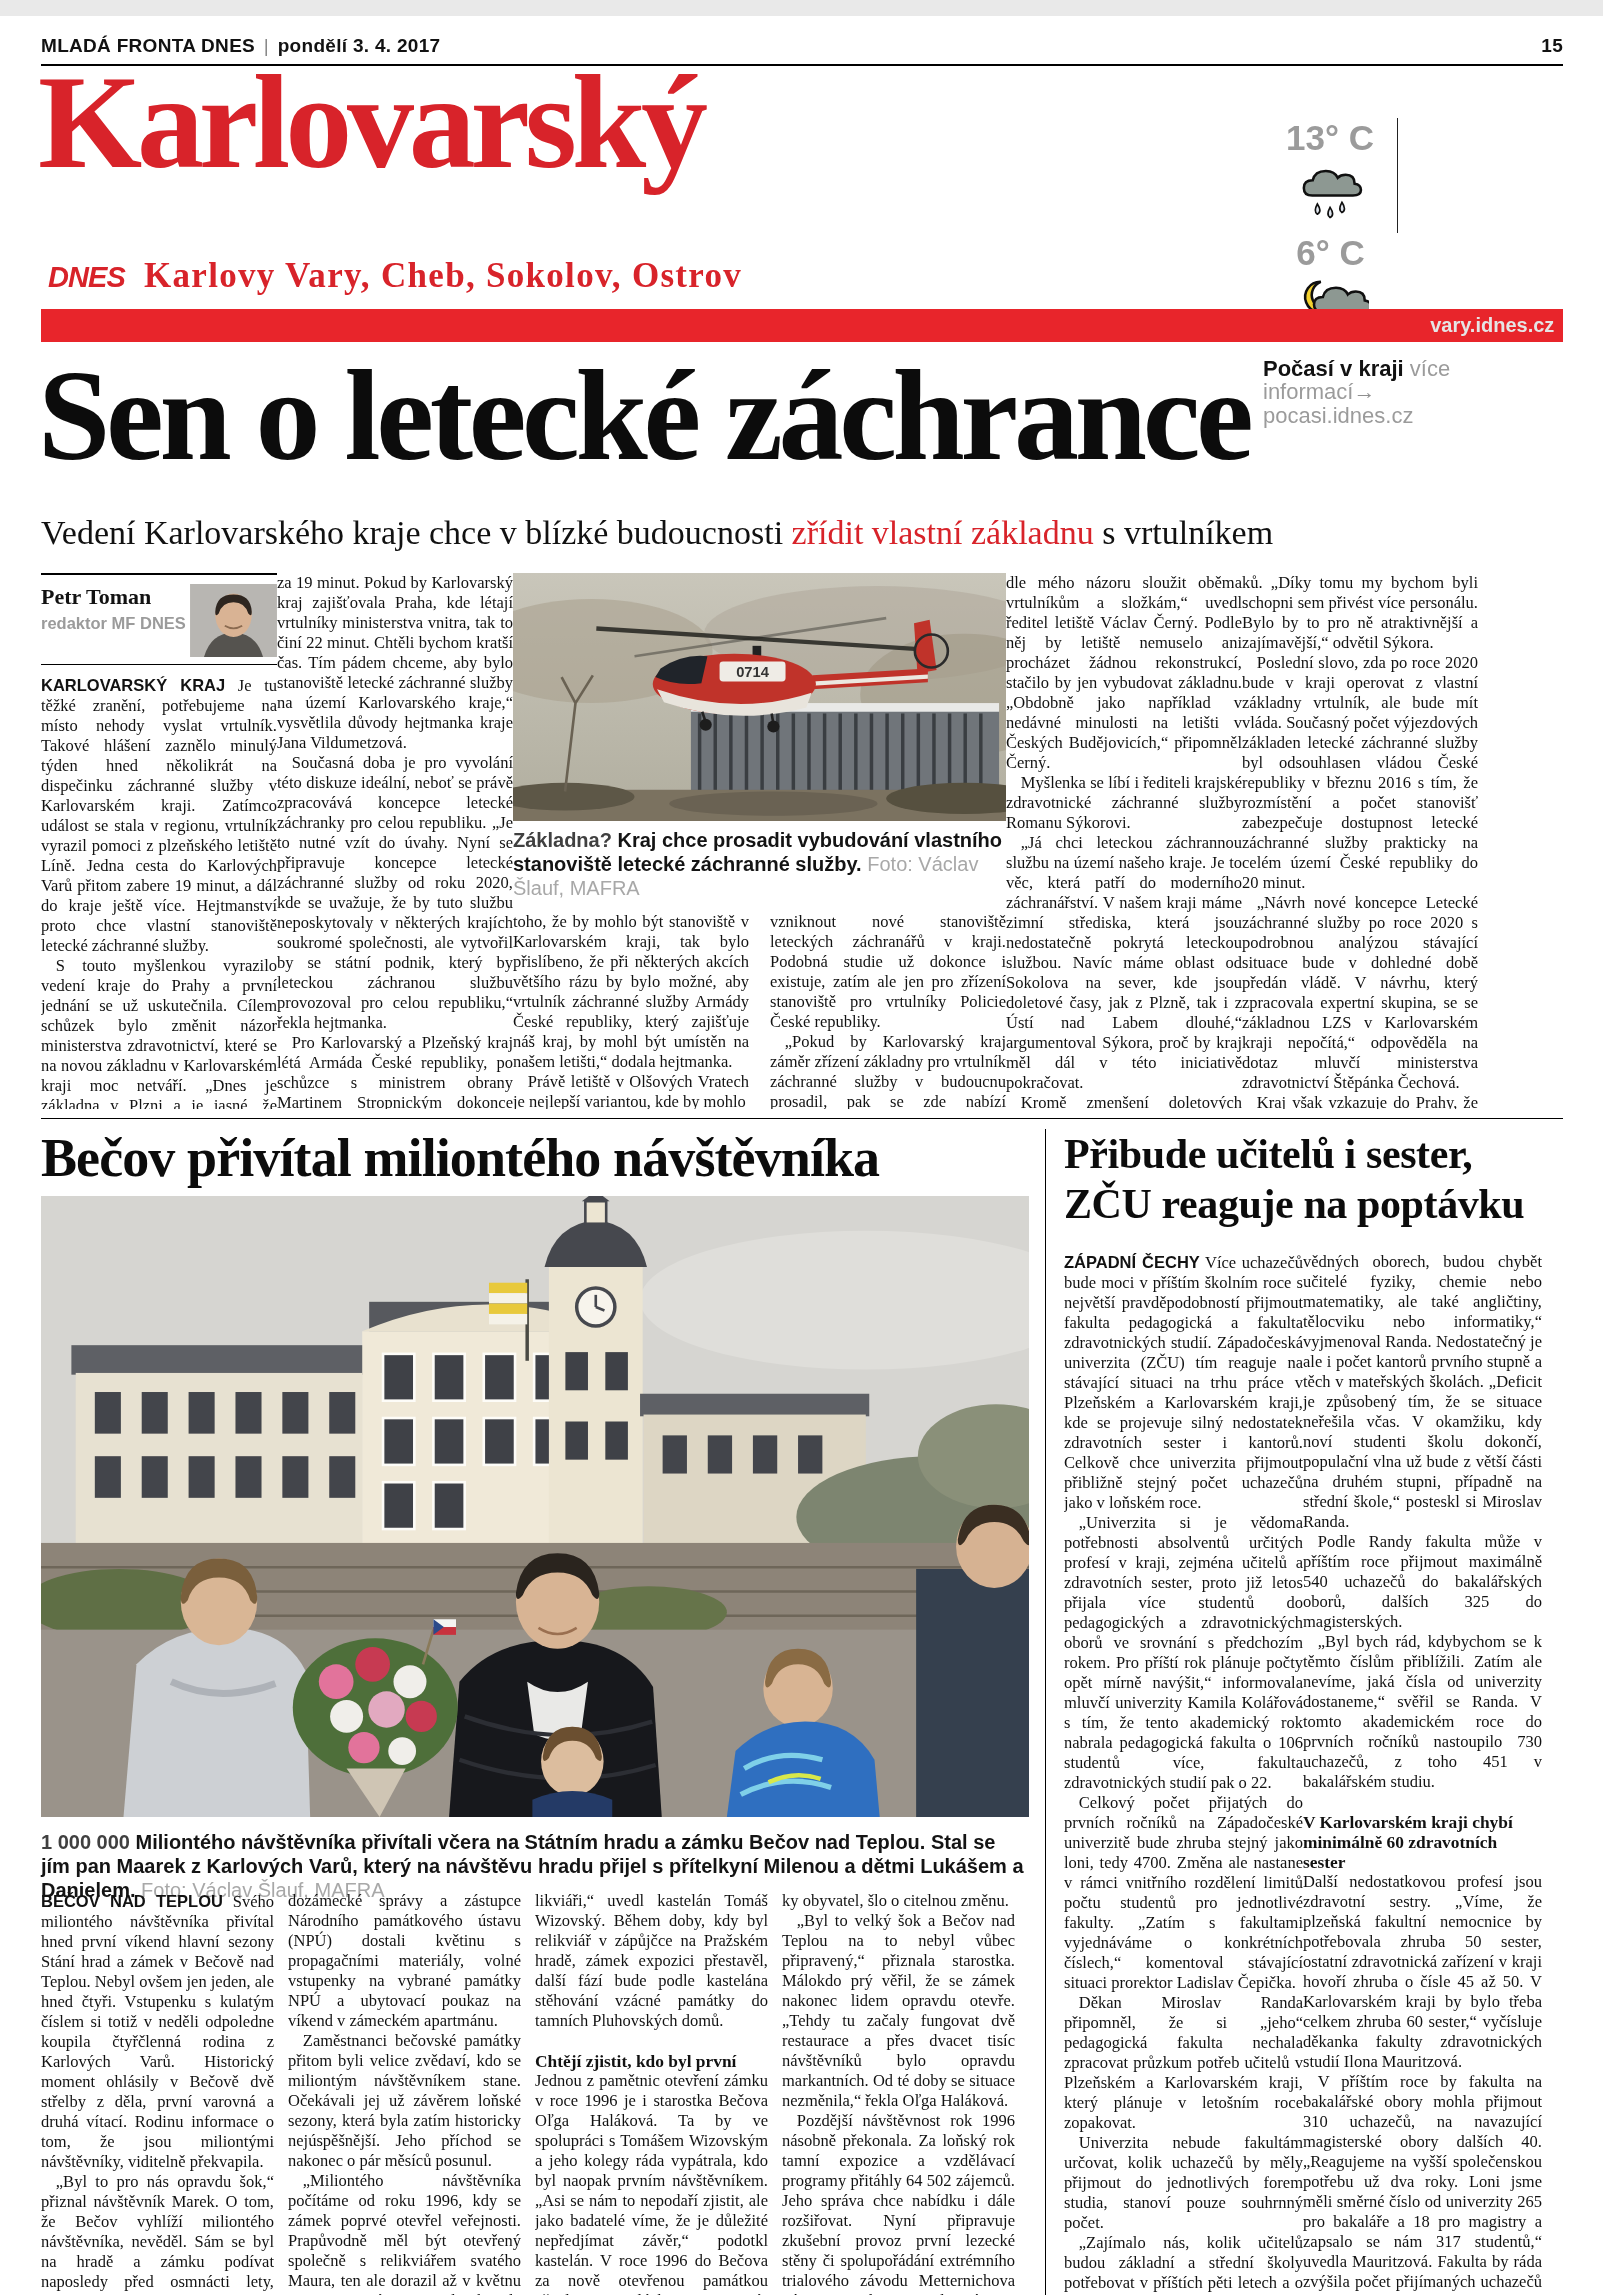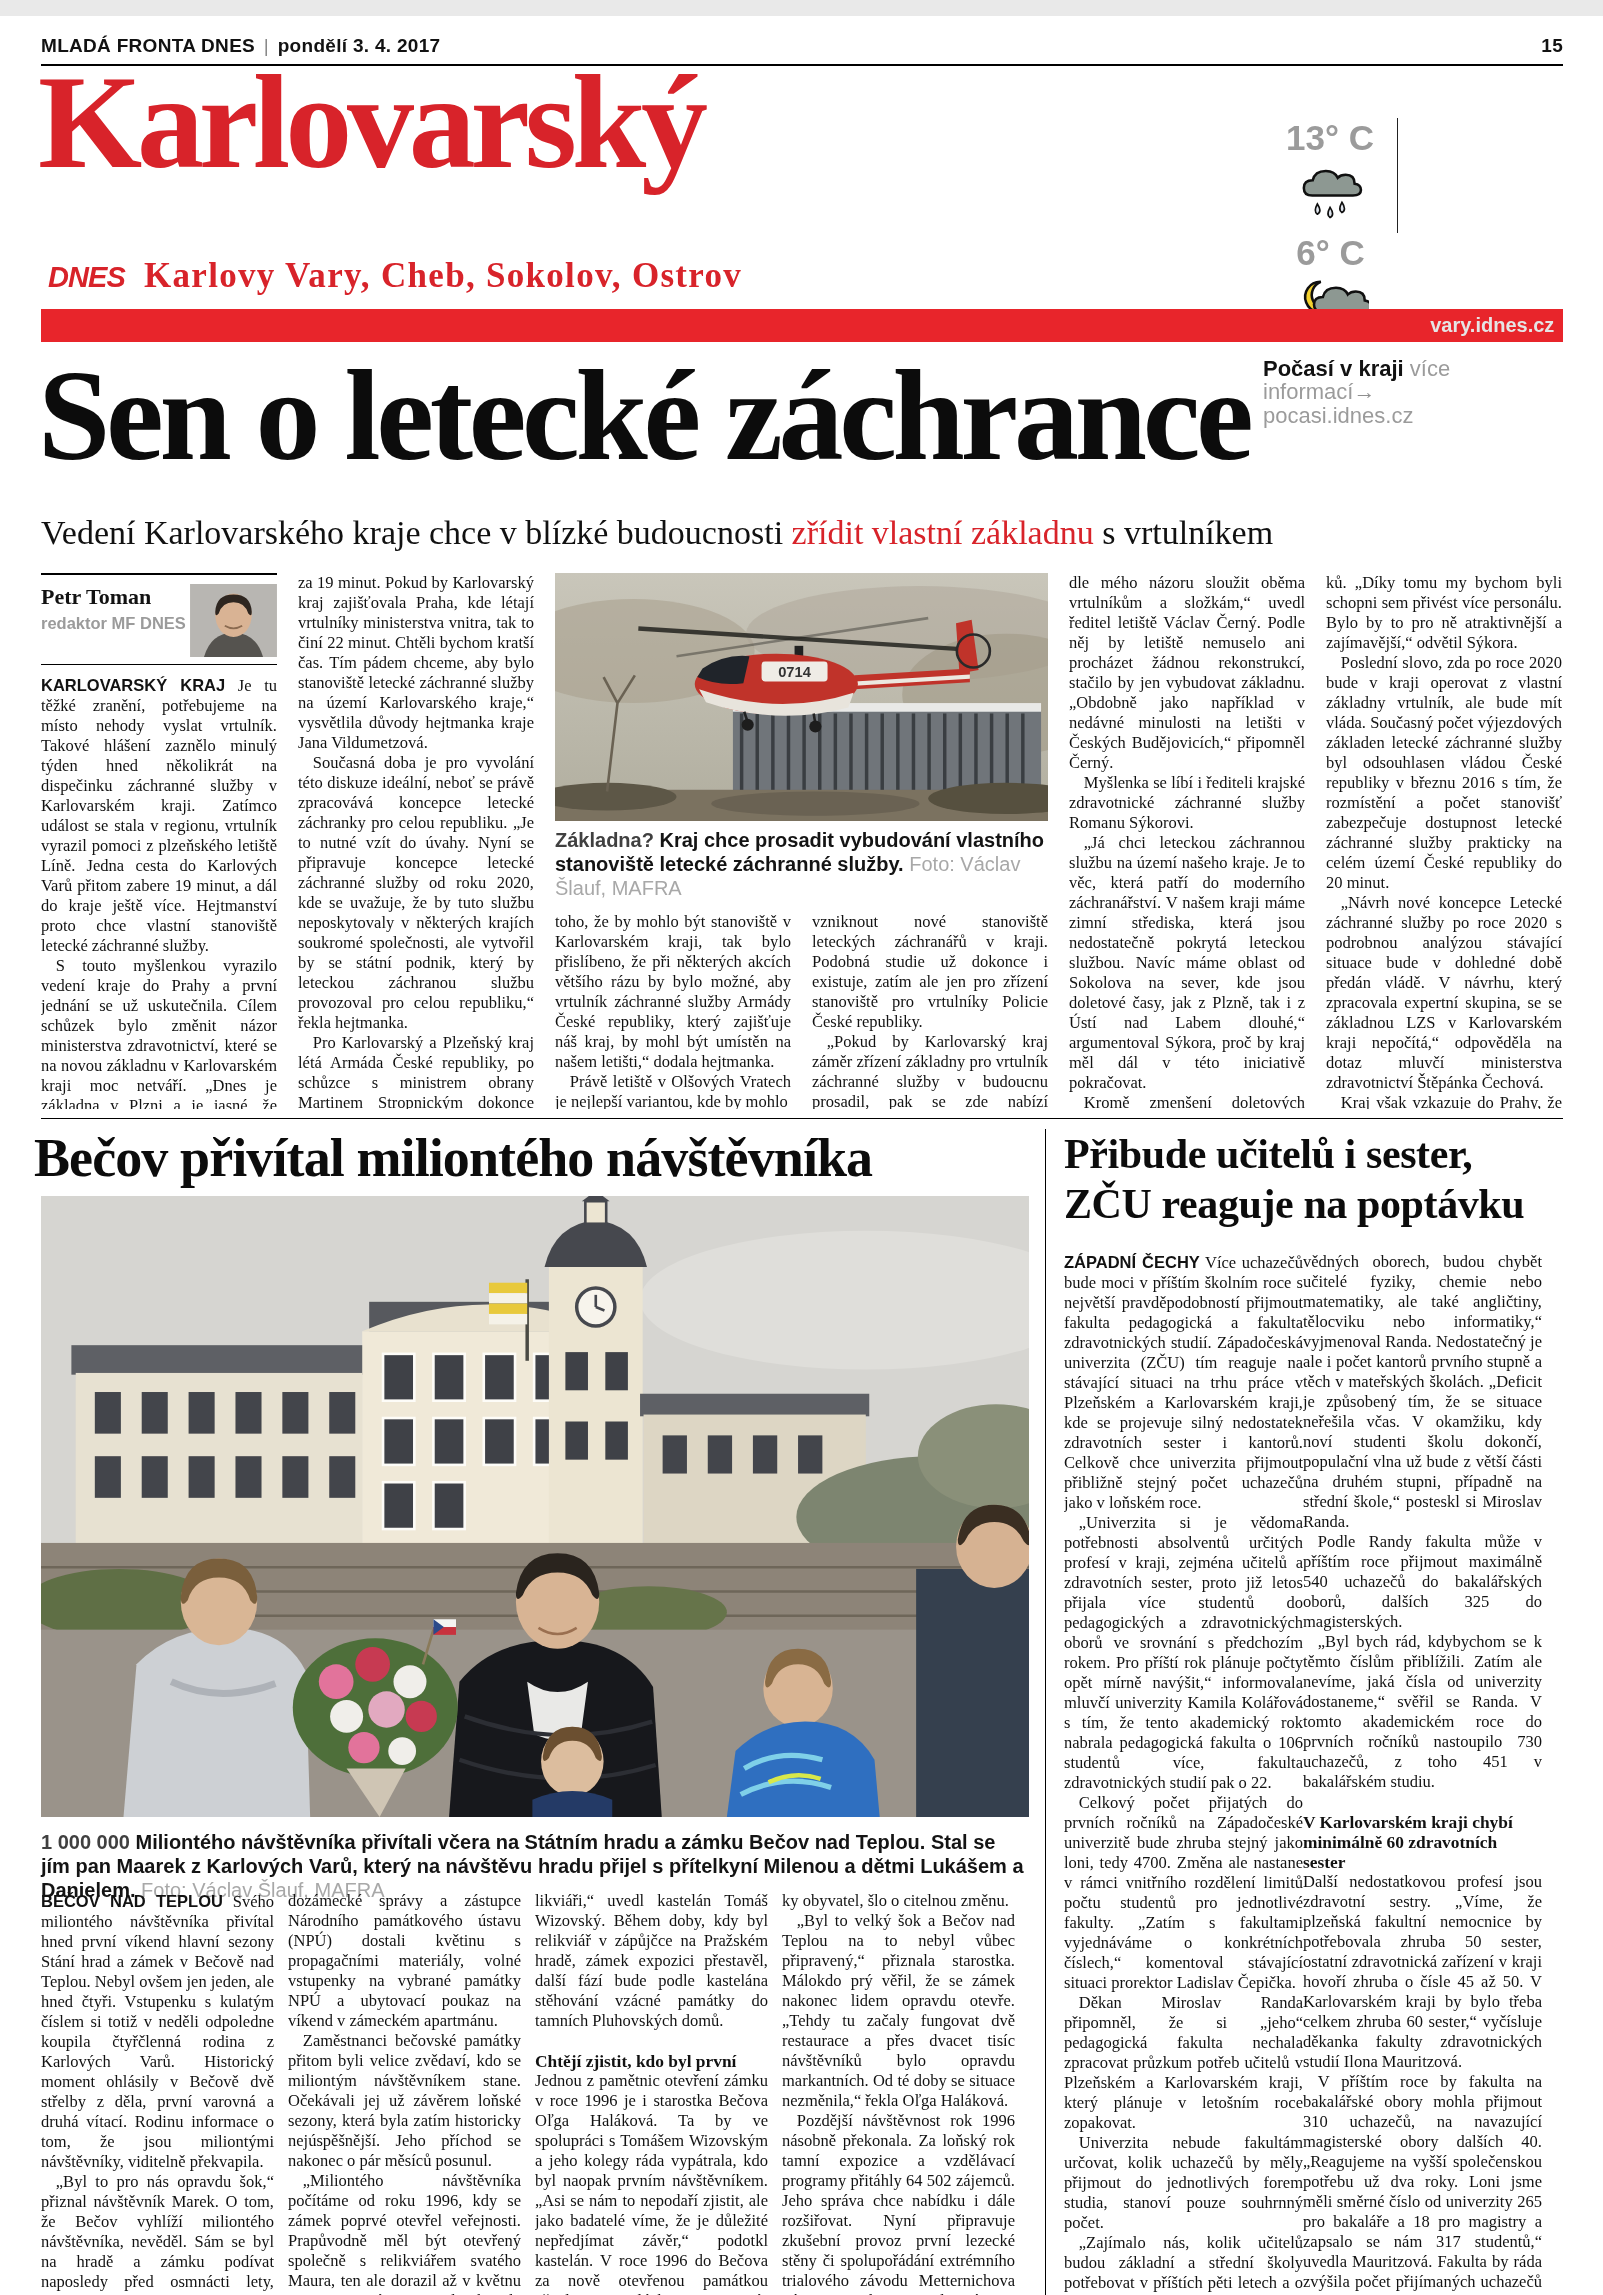--- a/index.html
+++ b/index.html
@@ -34,21 +34,21 @@
 
   .redbar { position:absolute; left:41px; top:293px; width:1522px; height:33px; background:#e8252b;
             display:flex; align-items:center; justify-content:flex-end; padding-right:8.7px; }
   .redbar span { color:#e5e5e5; font-family:"Liberation Sans", sans-serif; font-weight:bold; font-size:20px; }
 
   .h1 { position:absolute; left:38px; top:328px; font-size:130px; line-height:1.1; font-weight:bold;
         letter-spacing:-4.3px; white-space:nowrap; color:#0c0c0c; }
   .subhead { position:absolute; left:41px; top:498px; width:1522px; font-size:34px; white-space:nowrap; color:#111; }
   .subhead .red { color:#d8232a; }
 
-  .article1 { position:absolute; left:41px; top:557px; width:1522px; height:536px; display:flex; gap:21px; }
+  .article1 { position:absolute; left:41px; top:557px; width:1522px; height:536px; display:flex; }
   .col { width:236px; overflow:hidden; }
   .colmid { width:493px; overflow:hidden; }
 
   .byline { border-top:2.6px solid #000; border-bottom:1.7px solid #000; padding:8.7px 0 7px; margin-bottom:10.4px;
             display:flex; justify-content:space-between; }
   .by-name { font-size:22px; font-weight:bold; }
   .by-role { font-family:"Liberation Sans", sans-serif; font-size:16.5px; font-weight:bold; color:#9b9b9b; margin-top:4.3px; }
   .portrait { width:87px; height:73px; flex:0 0 auto; }
 
   .bp { margin:0; font-size:16.5px; line-height:20px; text-align:justify; }
@@ -59,21 +59,21 @@
   .heliphoto { width:493px; height:248px; display:block; }
   .cap { margin:7px 0 12px; font-family:"Liberation Sans", sans-serif; font-size:20px; line-height:24px;
          font-weight:bold; color:#141414; text-align:left; }
   .cap .lead { color:#404040; }
   .cap .credit { color:#a8a8a8; font-weight:400; }
   .midcols { display:flex; gap:21px; }
 
   .hrmain { position:absolute; left:41px; top:1102px; width:1522px; border-top:1.7px solid #000; }
   .vrule  { position:absolute; left:1045px; top:1113px; height:1173px; border-left:1.7px solid #000; }
 
-  .becov-hl { position:absolute; left:34px; top:1111px; width:998px; font-size:54px; font-weight:bold;
+  .becov-hl { position:absolute; left:41px; top:1111px; width:998px; font-size:54px; font-weight:bold;
               letter-spacing:-0.9px; white-space:nowrap; color:#0c0c0c; }
   .becov-photo { position:absolute; left:41px; top:1180px; width:988px; height:621px; }
   .becov-photo svg { width:100%; height:100%; display:block; }
   .becov-cap { position:absolute; left:41px; top:1807px; width:988px; }
   .becov-cols { position:absolute; left:41px; top:1875px; width:988px; height:418px; display:flex; gap:14px; }
   .bcol { width:233px; overflow:hidden; }
 
   .zcu-hl { position:absolute; left:1064px; top:1113px; width:499px; font-size:42px; line-height:50px;
             font-weight:bold; letter-spacing:-0.4px; white-space:nowrap; color:#0c0c0c; }
   .zcu-cols { position:absolute; left:1064px; top:1236px; width:499px; height:1054px; display:flex; }

